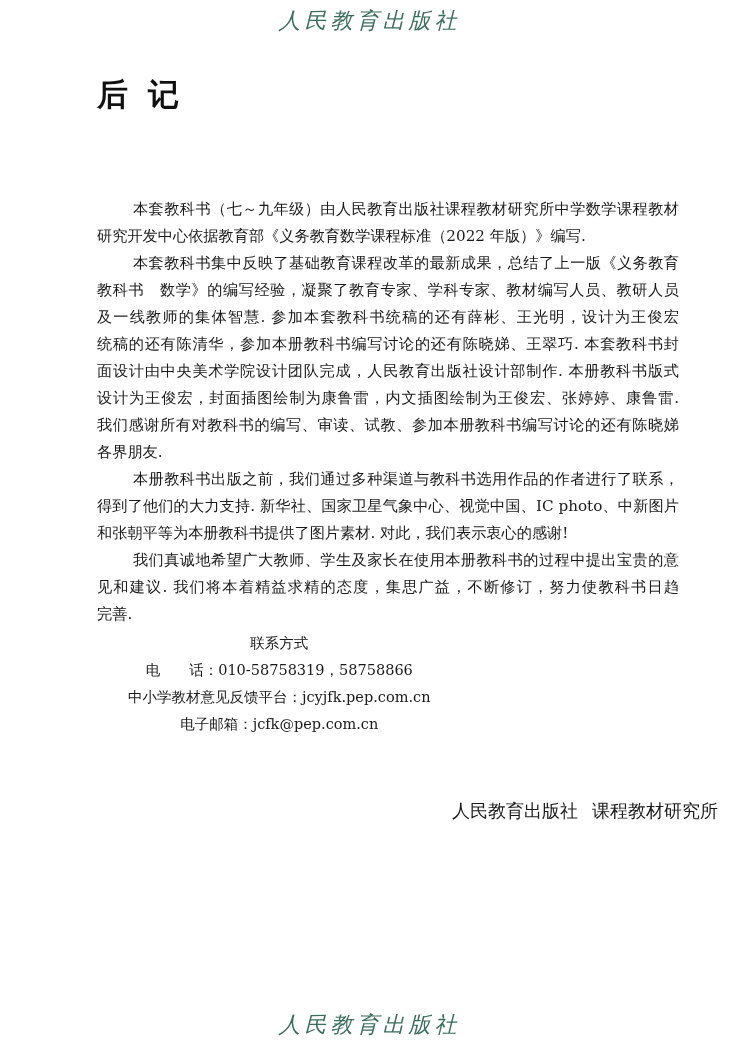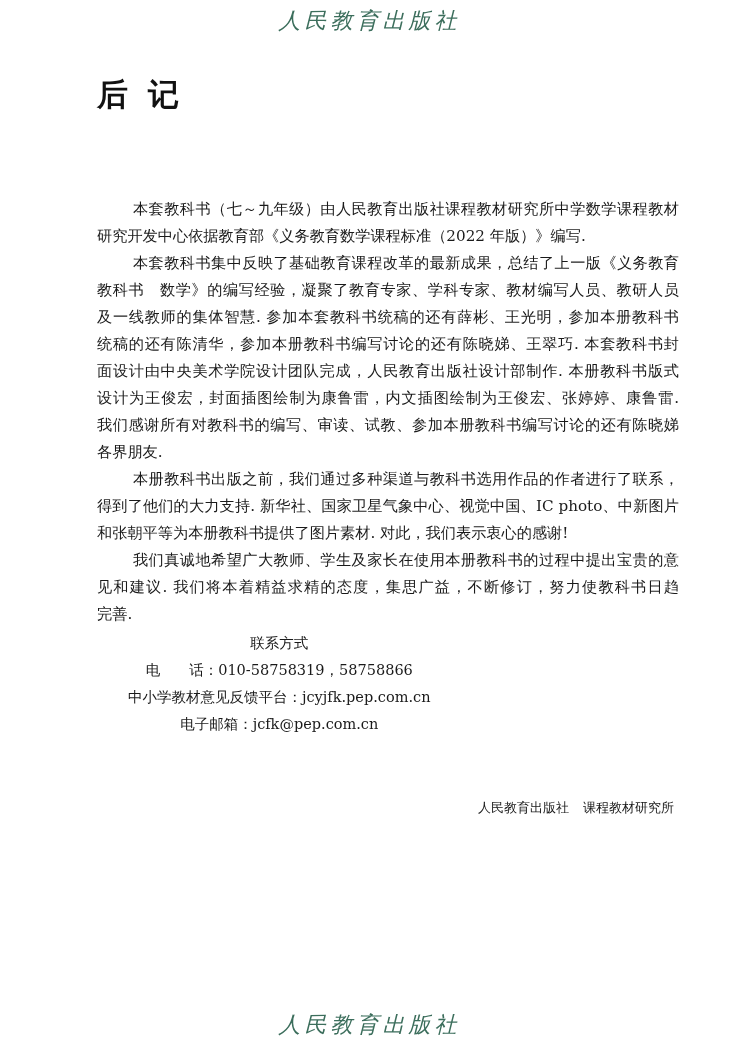--- a/index.html
+++ b/index.html
@@ -11,38 +11,38 @@
   .logo-top { top:6px; }
   .logo-bottom { top:1010px; }
   .title { position:absolute; left:97px; top:74px; font-size:31px; font-weight:bold;
            font-family:"DejaVu Sans", sans-serif; letter-spacing:20px; color:#111; }
   .body-text { position:absolute; left:97px; top:148px; width:582px; font-size:15.2px;margin-top:48px; }
   .line { height:27px; line-height:27px; white-space:nowrap; overflow:visible; text-align:justify; text-align-last:justify; }
   .line.last { text-align-last:left; }
   .line.indent { padding-left:36px; }
   .contact { position:absolute; left:128px; top:630px; font-size:14.5px; }
   .contact .row { height:27px; line-height:27px; white-space:nowrap;text-align:center; }
-  .signature { position:absolute; left:478px; top:799px; font-size:13px; white-space:nowrap; }
+  .signature { position:absolute; left:452px; top:799px; font-size:18px; white-space:nowrap; }
   .signature span + span { margin-left:14px; }
 </style>
 </head>
 <body>
 
 <div class="logo logo-top">人民教育出版社</div>
 
 <div class="title">后记</div>
 
 <div class="body-text">
 
   <div class="line indent">本套教科书（七～九年级）由人民教育出版社课程教材研究所中学数学课程教材</div>
   <div class="line last">研究开发中心依据教育部《义务教育数学课程标准（2022 年版）》编写.</div>
 
   <div class="line indent">本套教科书集中反映了基础教育课程改革的最新成果，总结了上一版《义务教育</div>
   <div class="line">教科书　数学》的编写经验，凝聚了教育专家、学科专家、教材编写人员、教研人员</div>
-  <div class="line">及一线教师的集体智慧. 参加本套教科书统稿的还有薛彬、王光明，参加本册教科书</div>
+  <div class="line">及一线教师的集体智慧. 参加本套教科书统稿的还有薛彬、王光明，设计为王俊宏</div>
   <div class="line">统稿的还有陈清华，参加本册教科书编写讨论的还有陈晓娣、王翠巧. 本套教科书封</div>
   <div class="line">面设计由中央美术学院设计团队完成，人民教育出版社设计部制作. 本册教科书版式</div>
   <div class="line">设计为王俊宏，封面插图绘制为康鲁雷，内文插图绘制为王俊宏、张婷婷、康鲁雷.</div>
   <div class="line">我们感谢所有对教科书的编写、审读、试教、参加本册教科书编写讨论的还有陈晓娣</div>
   <div class="line last">各界朋友.</div>
 
   <div class="line indent">本册教科书出版之前，我们通过多种渠道与教科书选用作品的作者进行了联系，</div>
   <div class="line">得到了他们的大力支持. 新华社、国家卫星气象中心、视觉中国、IC photo、中新图片</div>
   <div class="line last">和张朝平等为本册教科书提供了图片素材. 对此，我们表示衷心的感谢!</div>
 

